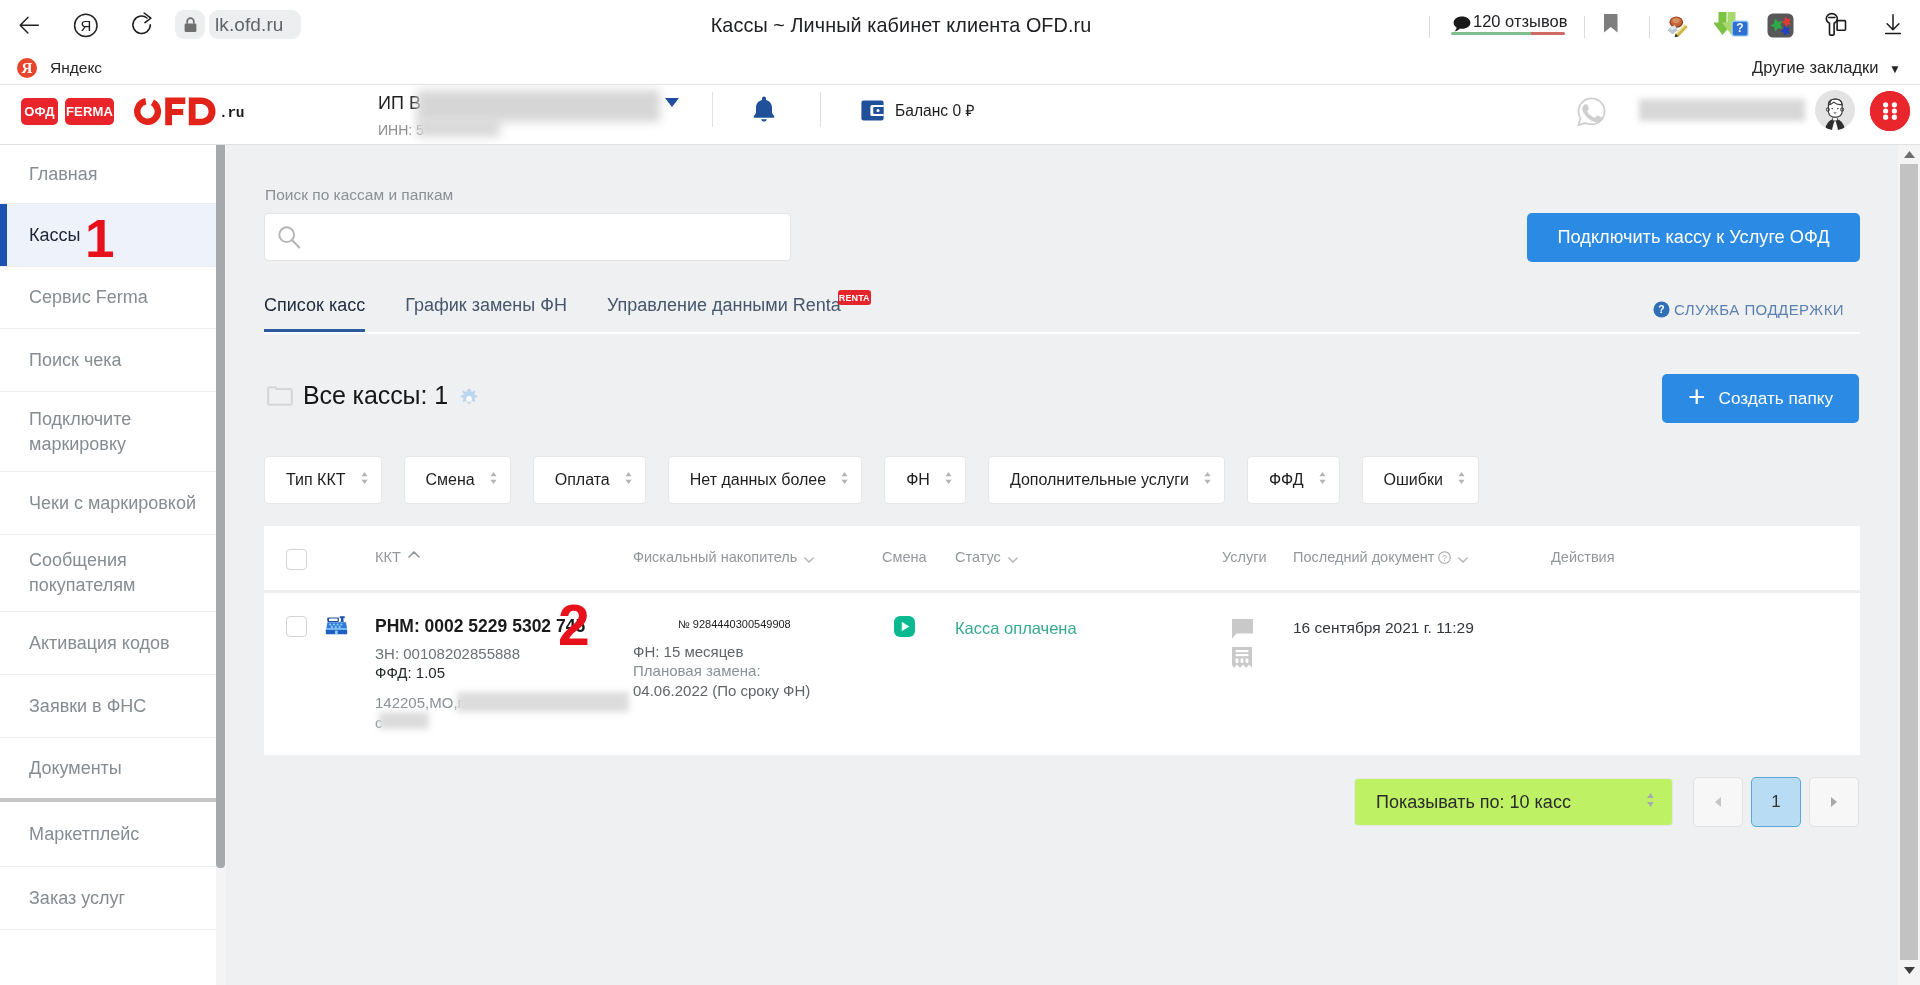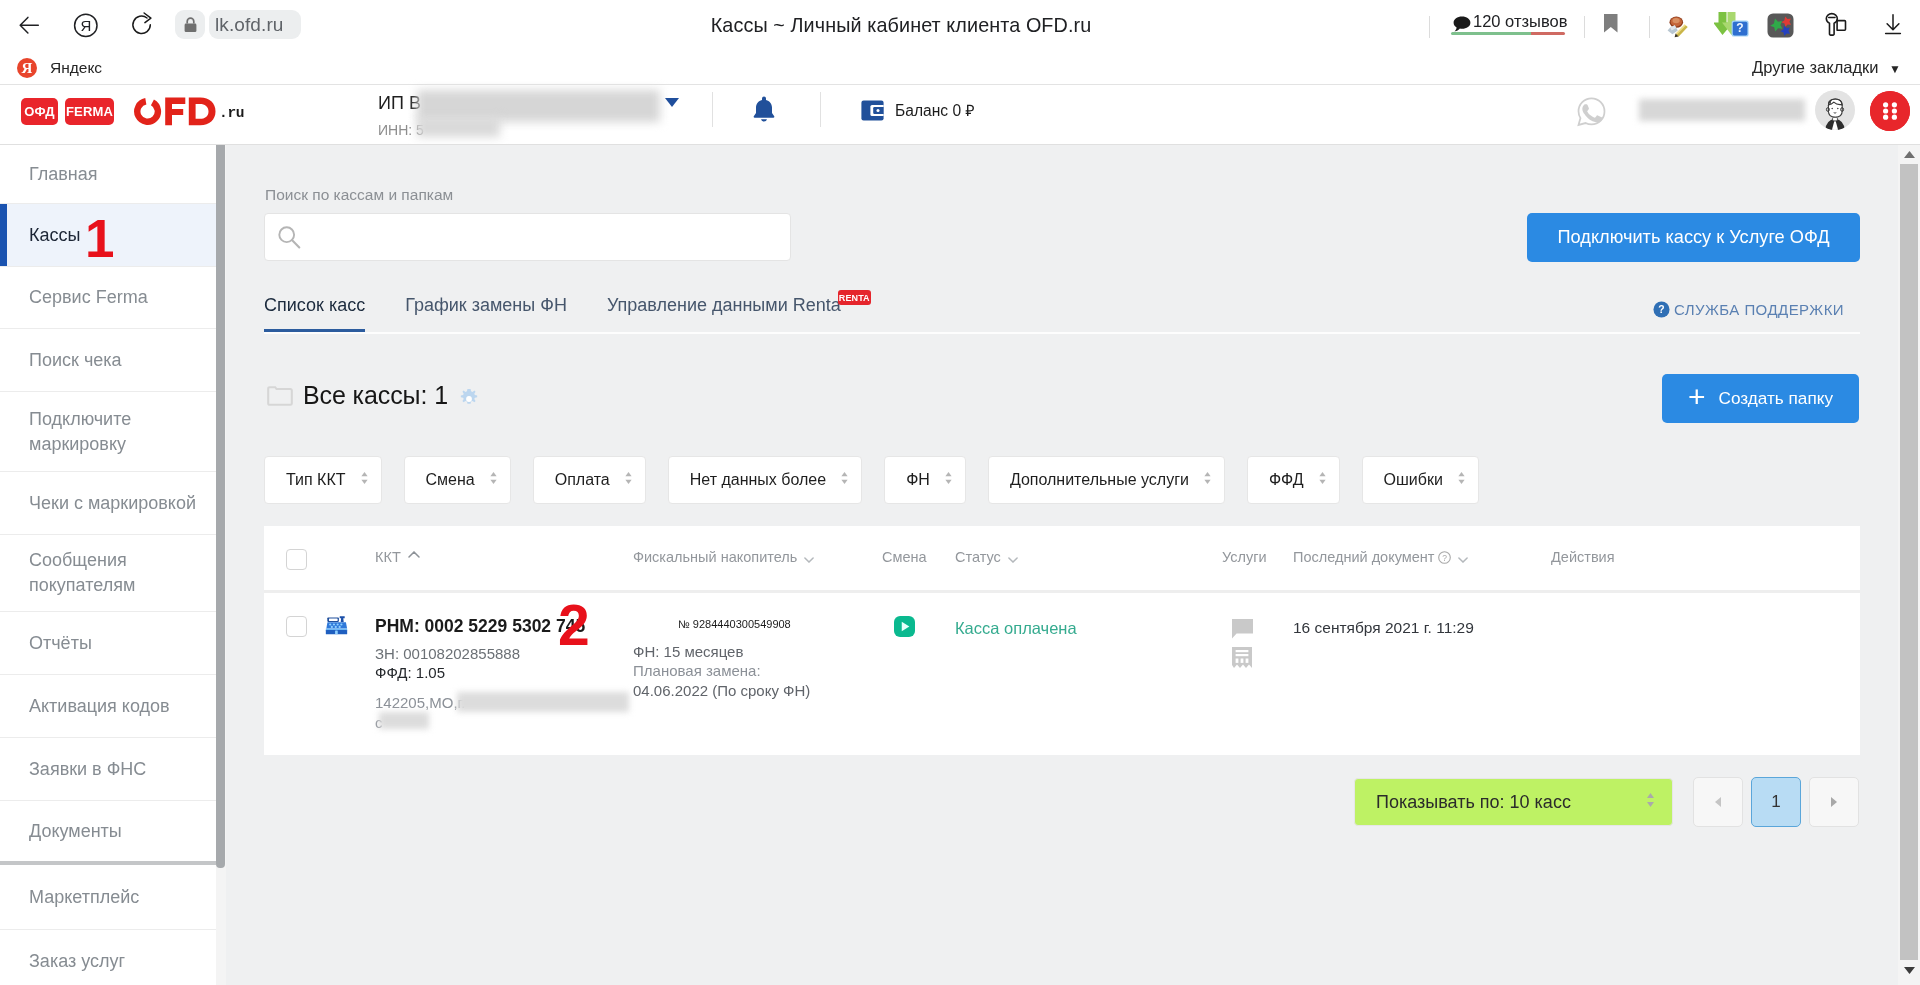--- a/index.html
+++ b/index.html
@@ -366,23 +366,20 @@
       <span>Поиск чека</span>
     </div>
     <div class="side-item" style="height: 80px;">
       <span style="max-width: 145px;">Подключите маркировку</span>
     </div>
     <div class="side-item" style="height: 63px;">
       <span>Чеки с маркировкой</span>
     </div>
     <div class="side-item" style="height: 77px;">
       <span style="max-width: 145px;">Сообщения покупателям</span>
-    </div>
-    <div class="side-item" style="height: 63px;">
-      <span>Отчёты</span>
     </div>
     <div class="side-item" style="height: 63px;">
       <span>Активация кодов</span>
     </div>
     <div class="side-item" style="height: 63px;">
       <span>Заявки в ФНС</span>
     </div>
     <div class="side-item thick" style="height: 64px;">
       <span>Документы</span>
     </div>

